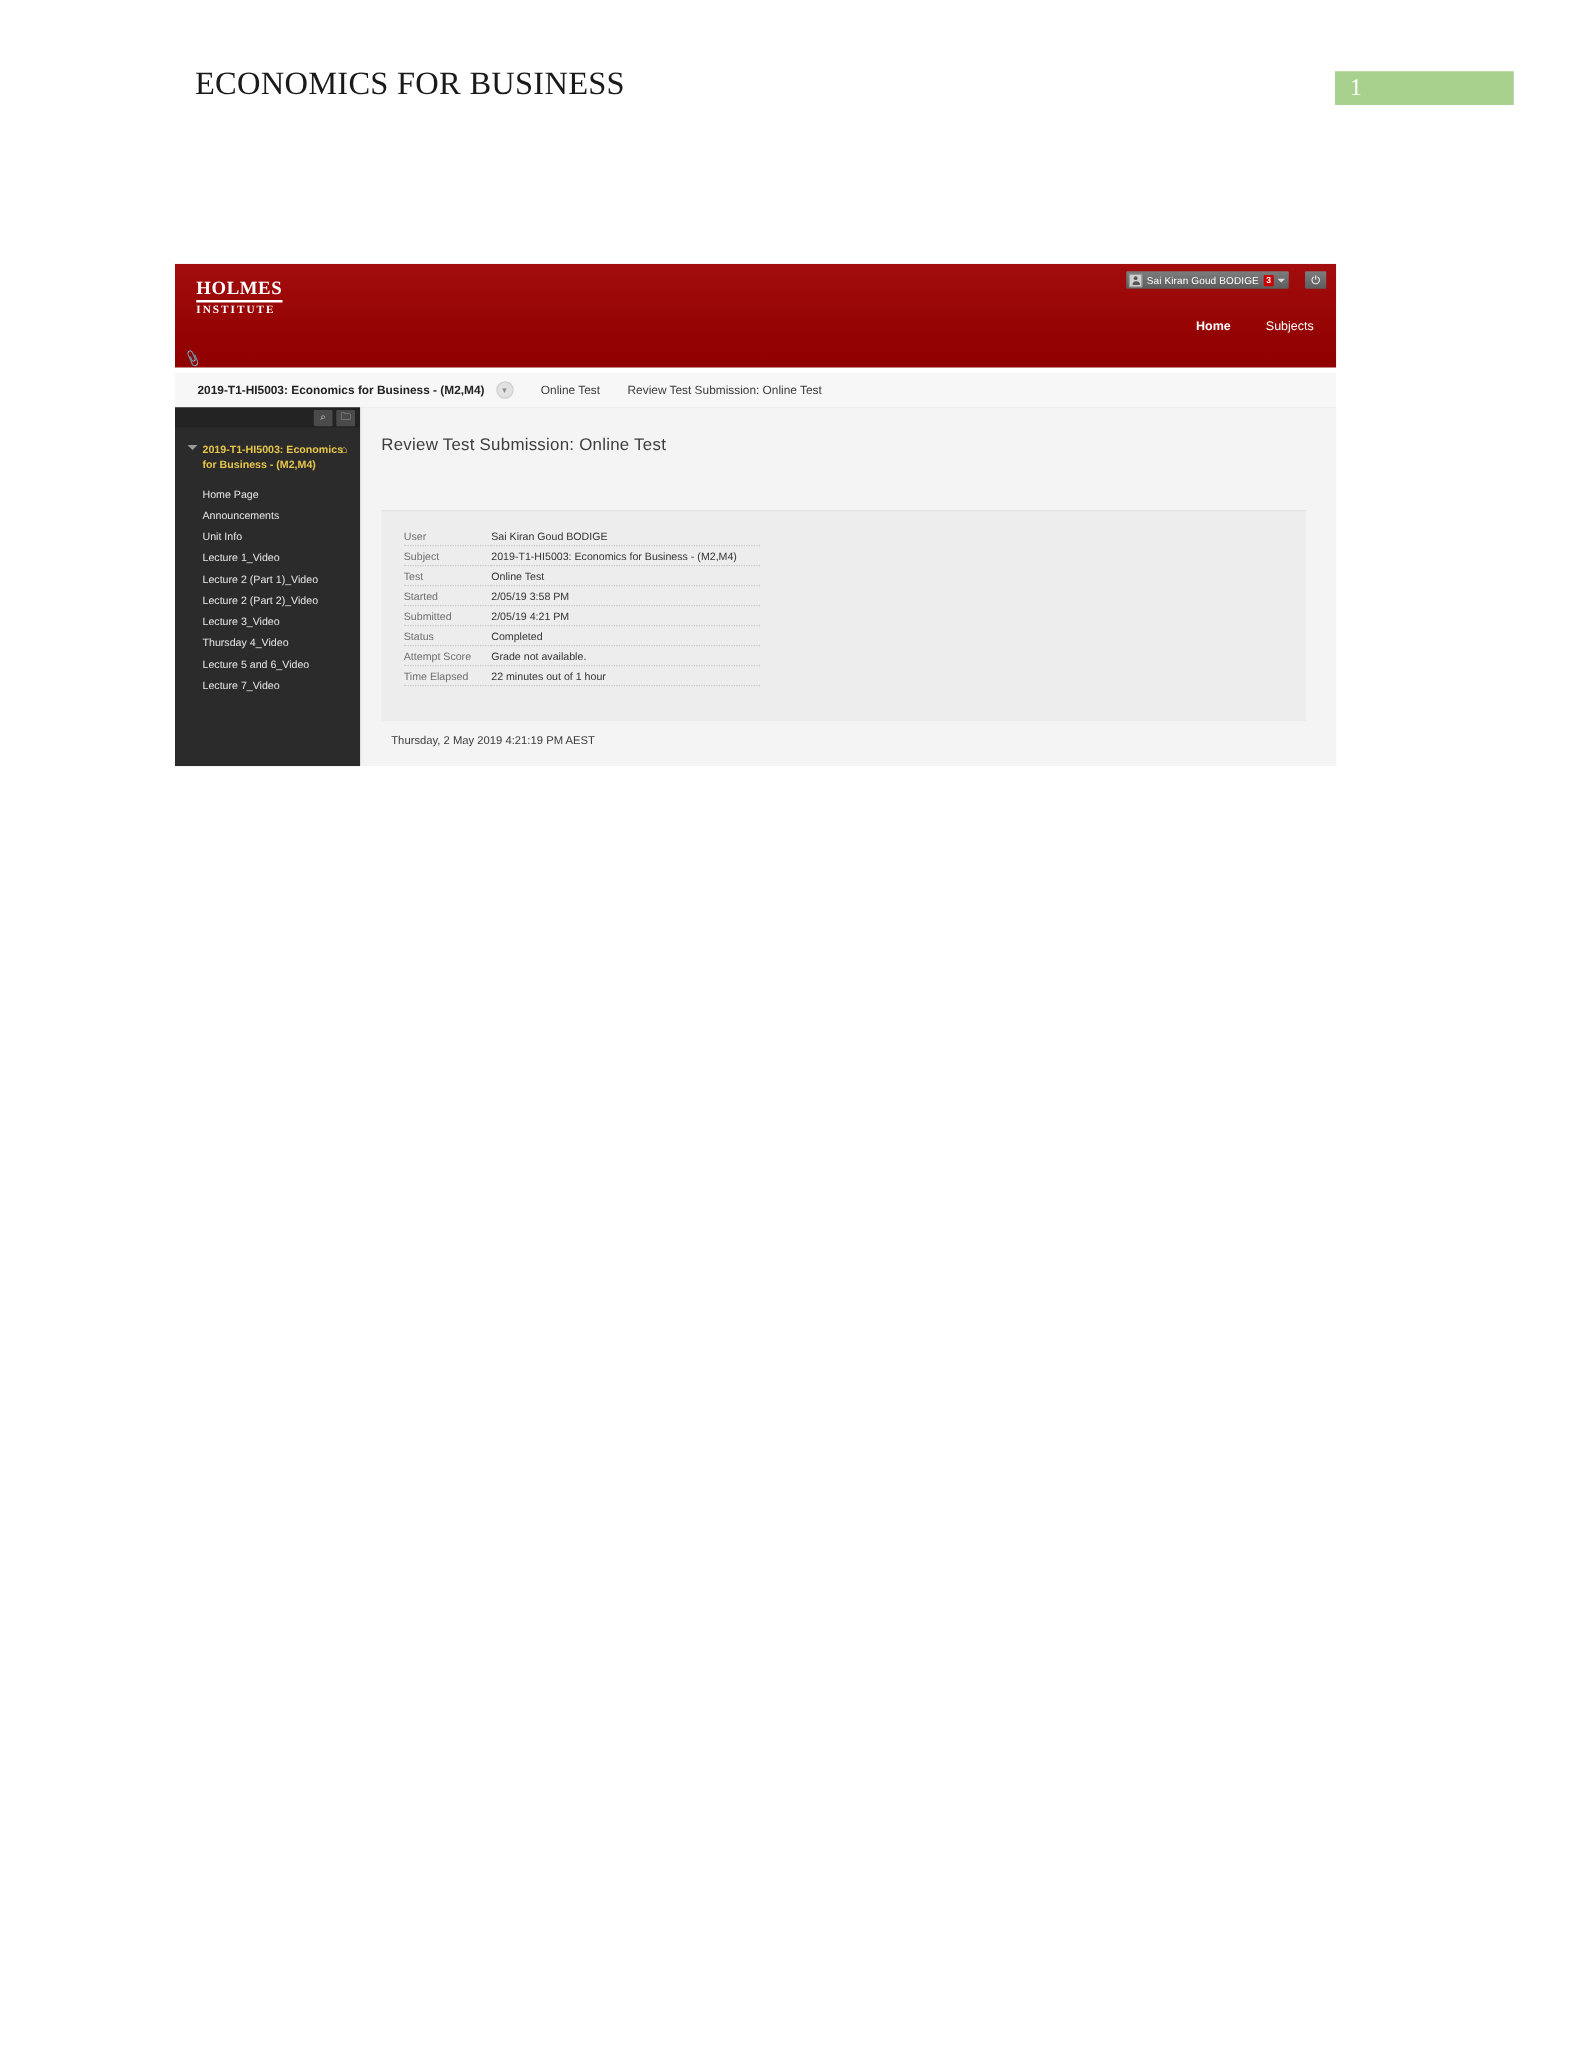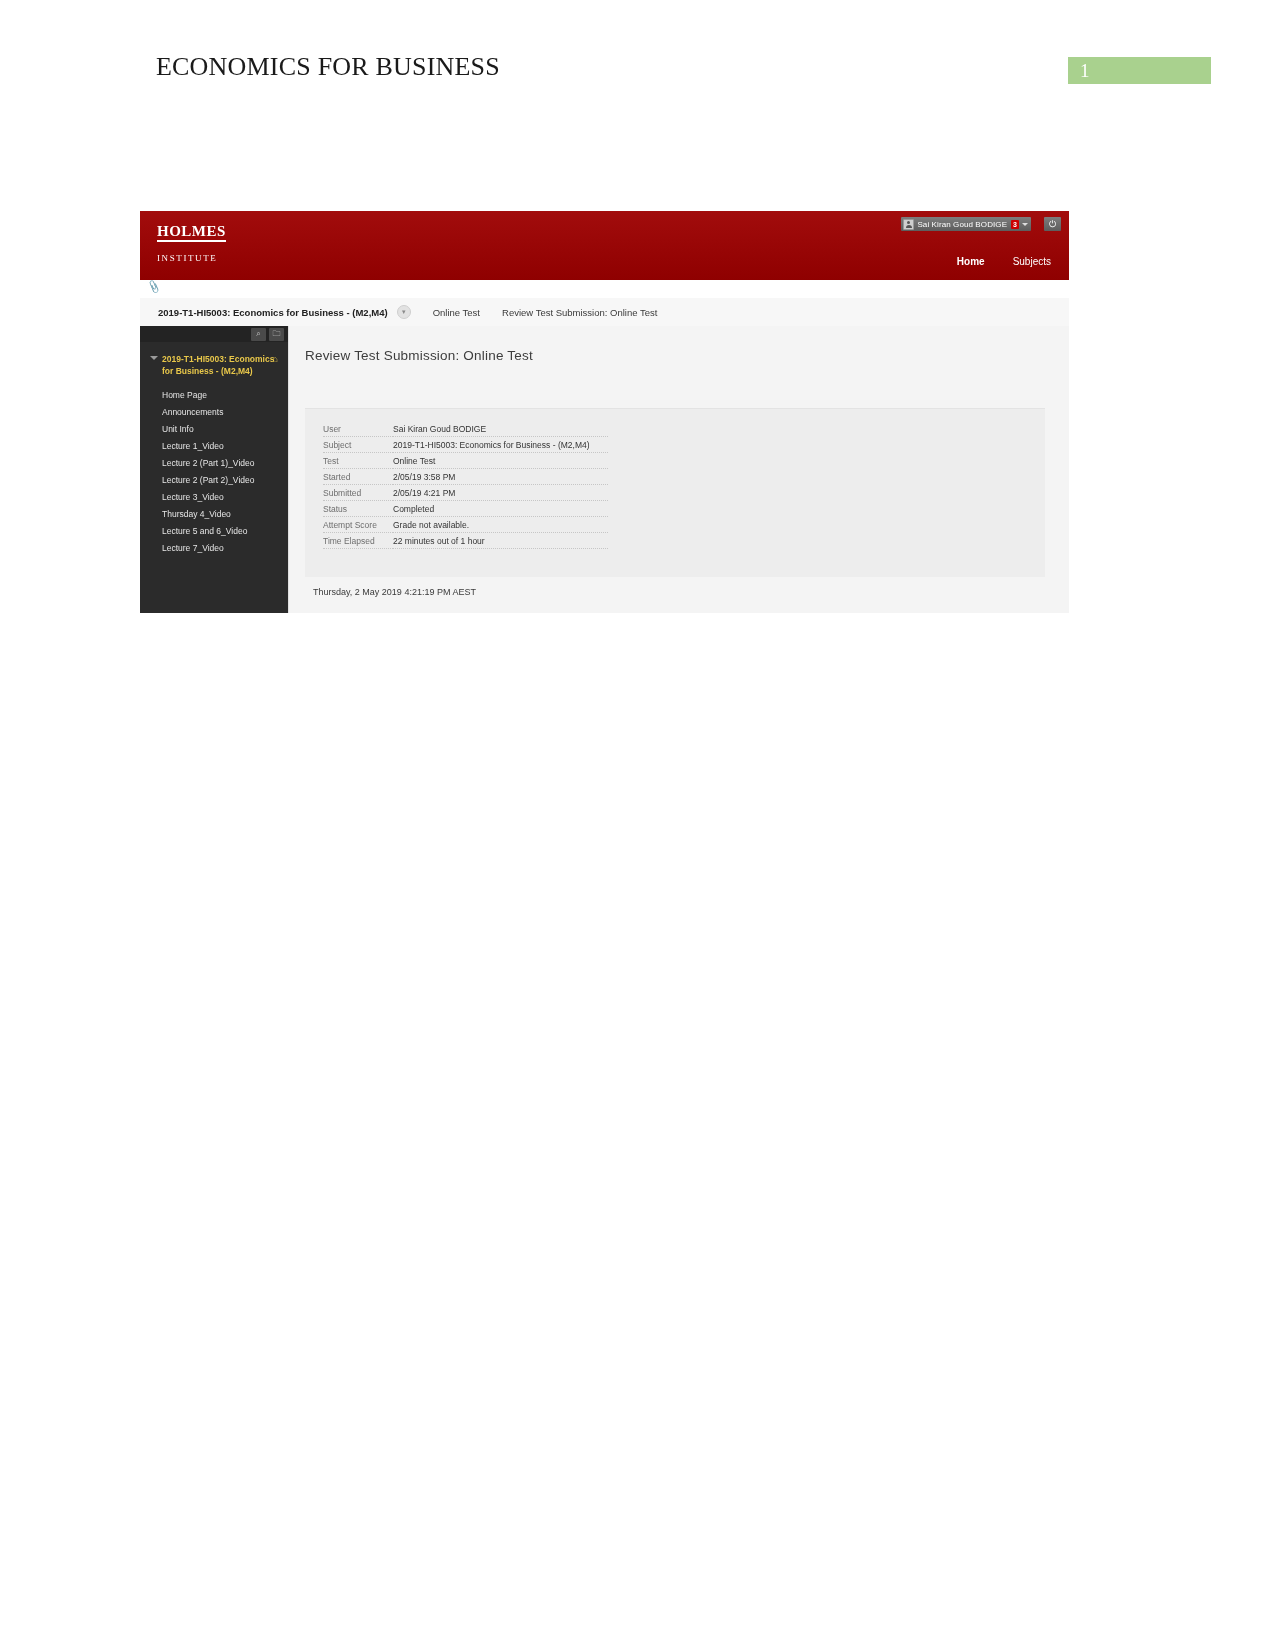--- a/index.html
+++ b/index.html
@@ -61,21 +61,21 @@
     background: #ffffff;
     overflow: hidden;
     font-size: 9px;
   }
 
   
   .lms-topbar {
     position: absolute;
     left: 0; top: 0;
     width: 929px;
-    height: 69px;
+    height: 83px;
     background: #990000;
     background: linear-gradient(to bottom, #a20c0c 0%, #8f0000 100%);
   }
   .logo {
     position: absolute;
     left: 17px;
     top: 13px;
     color: #ffffff;
     font-family: "Liberation Serif", serif;
     line-height: 1;
@@ -83,24 +83,24 @@
   .logo-main {
     font-size: 15px;
     font-weight: bold;
     letter-spacing: 0.5px;
     border-bottom: 2px solid #fff;
     padding-bottom: 1px;
     display: block;
   }
   .logo-sub {
     font-size: 9px;
-    font-weight: normal;
+    font-weight: bold;
     letter-spacing: 1.6px;
     display: block;
-    margin-top: 12px;
+    margin-top: 1px;
   }
   .paperclip-icon {
     position: absolute;
     left: 8px;
     top: 70px;
     color: #e8c0c0;
     font-size: 10px;
     transform: rotate(18deg);
   }
 

